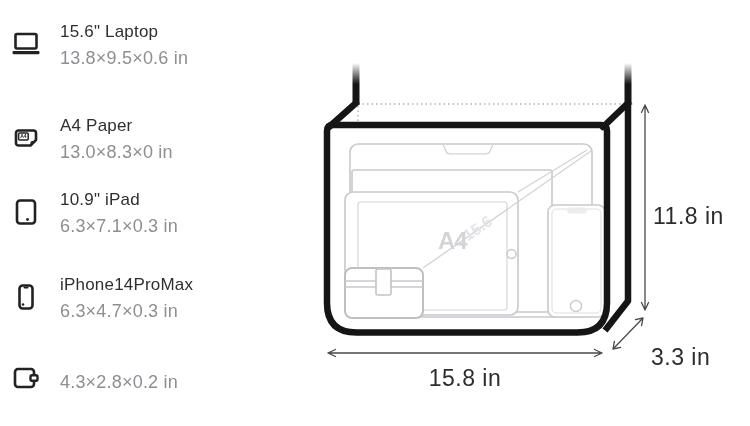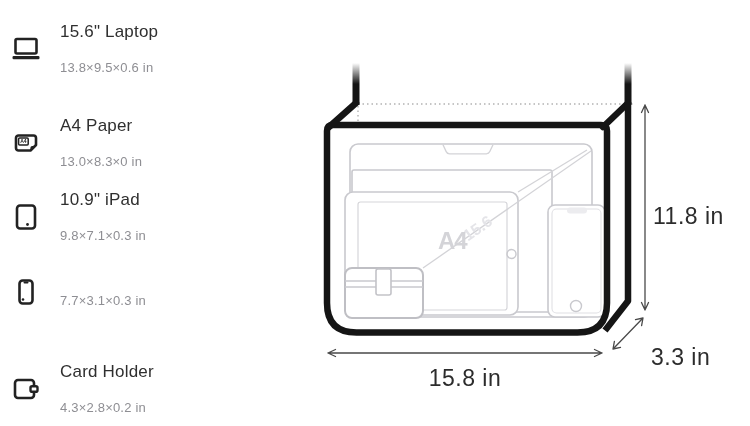--- a/index.html
+++ b/index.html
@@ -7,21 +7,21 @@
     position:relative;width:750px;height:426px;background:#ffffff;
     font-family:"Liberation Sans",sans-serif;overflow:hidden;
   }
   
   .item-list{position:absolute;left:0;top:0;width:300px;height:426px;}
   .item{position:absolute;left:10px;display:flex;align-items:center;}
   .item .icon-box{width:32px;height:32px;flex:0 0 32px;margin-right:18px;display:flex;align-items:center;justify-content:center;}
   .item .icon-box svg{width:30px;height:30px;display:block;}
   .item-text{display:flex;flex-direction:column;}
   .item-name{font-size:17px;line-height:20px;color:#2f2f2f;letter-spacing:.2px;}
-  .item-dims{font-size:13px;line-height:16px;color:#8e8e93;margin-top:18px;letter-spacing:.2px;}
+  .item-dims{font-size:18px;line-height:16px;color:#8e8e93;margin-top:8px;letter-spacing:.2px;}
   .icon-stroke{fill:none;stroke:#222;stroke-width:2.6;stroke-linejoin:round;stroke-linecap:round;}
   .icon-fill{fill:#222;stroke:none;}
   
   .bag-diagram{position:absolute;left:315px;top:55px;width:435px;height:371px;}
   .bag-outline{fill:none;stroke:#151515;stroke-width:6.5;}
   .inner-item{fill:#ffffff;stroke:#c9c9ce;stroke-width:1.6;}
   .inner-line{fill:none;stroke:#d3d3d7;stroke-width:1.3;}
   .dotted{fill:none;stroke:#b2b2b2;stroke-width:1.4;stroke-dasharray:1.5 3;}
   .dim-arrow{fill:none;stroke:#4a4a4a;stroke-width:1.3;stroke-linecap:round;}
   .dim-label{font-family:"Liberation Sans",sans-serif;font-size:23px;fill:#2c2c2c;letter-spacing:.5px;}
@@ -65,46 +65,46 @@
 
     <div class="item" style="top:190px">
       <div class="icon-box">
         <svg viewBox="0 0 30 30">
           <rect class="icon-stroke" x="6" y="3.5" width="18" height="23" rx="3"></rect>
           <circle class="icon-fill" cx="16.5" cy="22.5" r="1.4"></circle>
         </svg>
       </div>
       <div class="item-text">
         <div class="item-name">10.9" iPad</div>
-        <div class="item-dims">9.8×7.1×0.3 in</div>
+        <div class="item-dims">6.3×7.1×0.3 in</div>
       </div>
     </div>
 
     <div class="item" style="top:275px">
       <div class="icon-box">
         <svg viewBox="0 0 30 30">
           <rect class="icon-stroke" x="8.5" y="3.5" width="13" height="23" rx="3.2"></rect>
           <rect class="icon-fill" x="12.5" y="4.6" width="5" height="2" rx="1"></rect>
           <circle class="icon-fill" cx="12" cy="22.5" r="1.3"></circle>
         </svg>
       </div>
       <div class="item-text">
-        <div class="item-dims">7.7×3.1×0.3 in</div>
+        <div class="item-name">iPhone14ProMax</div>
+        <div class="item-dims">6.3×4.7×0.3 in</div>
       </div>
     </div>
 
     <div class="item" style="top:362px">
       <div class="icon-box">
         <svg viewBox="0 0 30 30">
           <rect class="icon-stroke" x="4" y="6" width="19" height="18" rx="3"></rect>
           <rect x="19.5" y="12.2" width="7" height="5.6" rx="1.6" fill="#fff" stroke="#222" stroke-width="2.4" stroke-linejoin="round"></rect>
         </svg>
       </div>
       <div class="item-text">
-        <div class="item-name">Card Holder</div>
         <div class="item-dims">4.3×2.8×0.2 in</div>
       </div>
     </div>
   </div>
 
   <svg class="bag-diagram" viewBox="0 0 435 371">
     <defs>
       <linearGradient id="strapFade" x1="0" y1="0" x2="0" y2="1">
         <stop offset="0" stop-color="#151515" stop-opacity="0"></stop>
         <stop offset="0.5" stop-color="#151515" stop-opacity="1"></stop>

